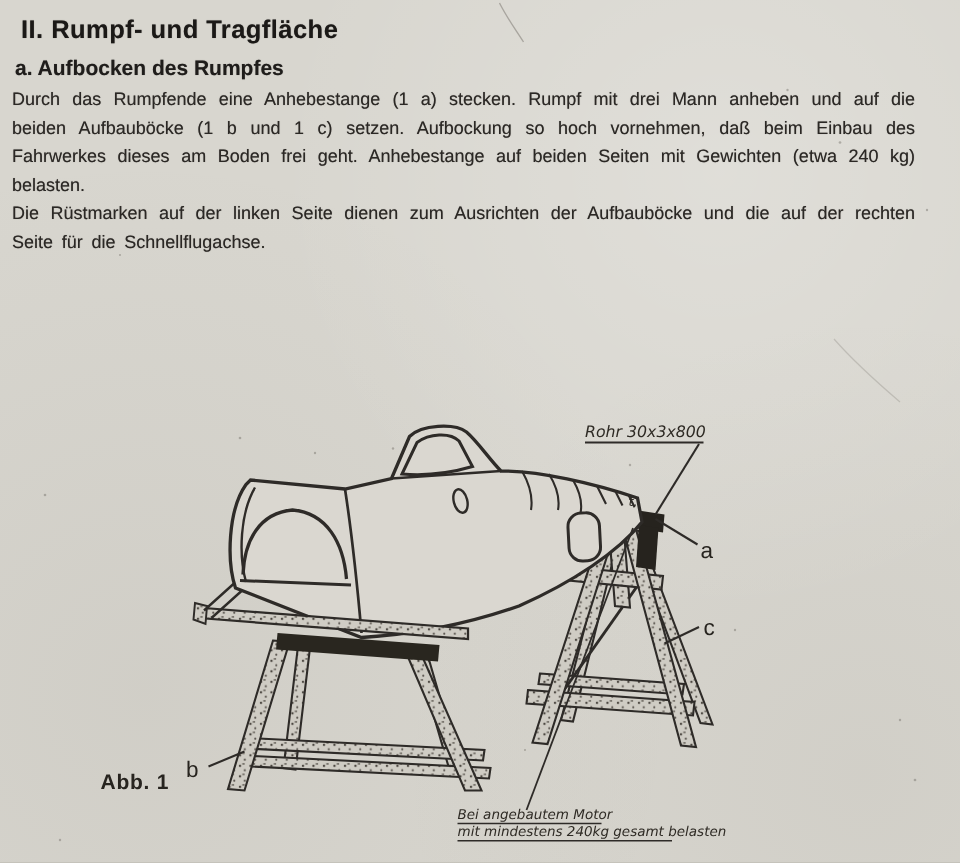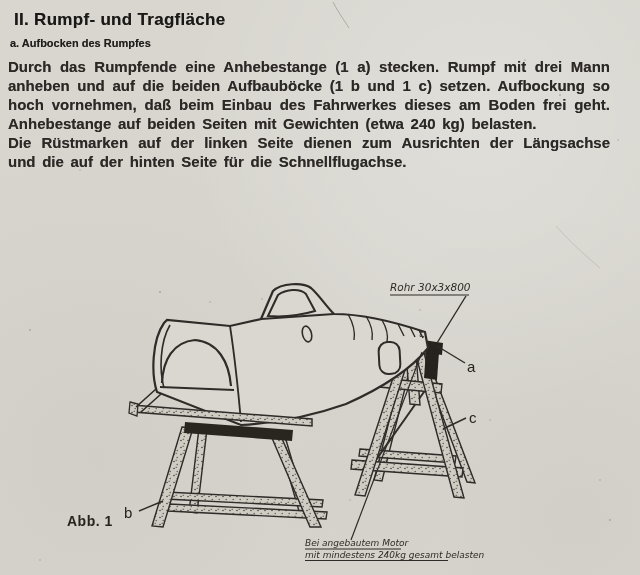--- a/index.html
+++ b/index.html
@@ -15,46 +15,46 @@
     font-family:"Liberation Sans",sans-serif;
     color:#2b2826;
   }
   .title{
     position:absolute;left:10px;top:6px;margin:4px;
     font-size:17px;font-weight:bold;letter-spacing:0.3px;color:#1b1917;
     text-shadow:0 0 0.5px rgba(27,25,23,0.55);
   }
   .subtitle{
     position:absolute;left:10px;top:37px;margin:0;
-    font-size:11px;font-weight:bold;color:#1f1d1b;
+    font-size:14px;font-weight:bold;color:#1f1d1b;
     text-shadow:0 0 0.5px rgba(27,25,23,0.5);
   }
   .bodytext{
     position:absolute;left:8px;top:57px;width:602px;
-    font-size:15px;line-height:19px;font-weight:bold;
+    font-size:12px;line-height:19px;font-weight:normal;
     text-align:justify;word-spacing:2.5px;color:#2b2825;
     text-shadow:0 0 0.45px rgba(43,40,37,0.55);
   }
   .bodytext p{margin:0;}
   .figure{position:absolute;left:60px;top:270px;}
   .figure text{font-family:"Liberation Sans",sans-serif;fill:#27241f;}
   .figure .hand{font-family:"DejaVu Sans",sans-serif;font-style:italic;fill:#2e2a24;}
   .artifacts{position:absolute;left:0;top:0;pointer-events:none;}
 </style>
 </head>
 <body>
 
 <div class="page">
 
   <h1 class="title">II. Rumpf- und Tragfläche</h1>
   <h2 class="subtitle">a. Aufbocken des Rumpfes</h2>
 
   <div class="bodytext">
     <p>Durch das Rumpfende eine Anhebestange (1 a) stecken. Rumpf mit drei Mann anheben und auf die beiden Aufbauböcke (1 b und 1 c) setzen. Aufbockung so hoch vornehmen, daß beim Einbau des Fahrwerkes dieses am Boden frei geht. Anhebestange auf beiden Seiten mit Gewichten (etwa 240 kg) belasten.</p>
-    <p>Die Rüstmarken auf der linken Seite dienen zum Ausrichten der Längsachse und die auf der hinten Seite für die Schnellflugachse.</p>
+    <p>Die Rüstmarken auf der linken Seite dienen zum Ausrichten der Aufbauböcke und die auf der rechten Seite für die Schnellflugachse.</p>
   </div>
 
   <svg class="figure" width="520" height="305" viewBox="0 0 520 305">
     <defs>
       <pattern id="wood" width="7" height="7" patternUnits="userSpaceOnUse">
         <rect width="7" height="7" fill="#cfccc4"></rect>
         <circle cx="2" cy="2.5" r="0.8" fill="#4a453f"></circle>
         <circle cx="5.2" cy="5.5" r="0.7" fill="#55504a"></circle>
         <rect x="3.5" y="0.8" width="1.6" height="0.9" fill="#5a554e"></rect>
       </pattern>

